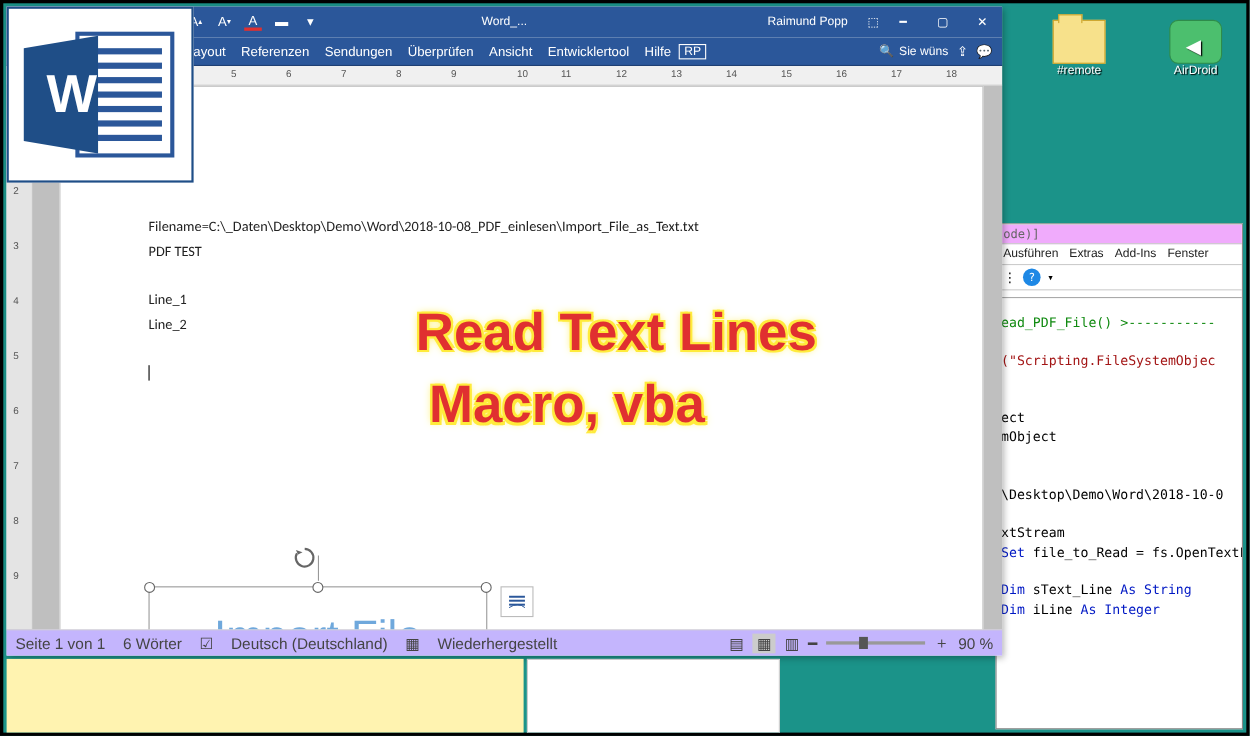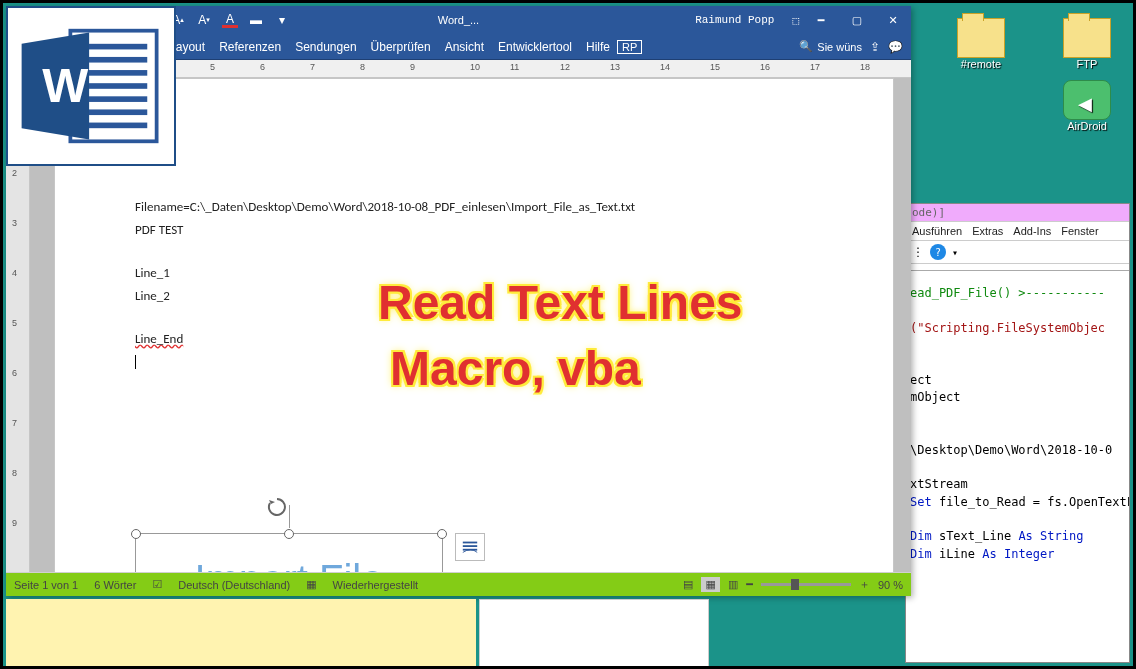--- a/index.html
+++ b/index.html
@@ -26,21 +26,21 @@
   .title-bar {
     height: 28px;
     background: #2b579a;
     display: flex; align-items: center;
     color: #fff; font-size: 11px;
     position: relative;
   }
   .title-qat { display:flex; align-items:center; gap:10px; padding-left: 8px;}
   .title-qat .qat-item { width:16px; height:16px; display:flex; align-items:center; justify-content:center; font-size:12px; color:#fff; }
   .title-doc { position:absolute; left:50%; transform:translateX(-50%); }
-  .title-user { margin-left:auto; padding-right:4px; display:flex; align-items:center; gap:18px;font-family:Liberation Mono, monospace;}
+  .title-user { margin-left:auto; padding-right:4px; display:flex; align-items:center; gap:18px;}
   .win-controls { display:flex; }
   .win-btn { width:36px; height:28px; display:flex; align-items:center; justify-content:center; color:#fff; font-size:11px;}
   .win-btn.close { background:transparent; }
 
   
   .ribbon-tabs {
     height: 26px;
     background: #2b579a;
     display:flex; align-items:center;
     color:#fff; font-size:12px;
@@ -119,22 +119,22 @@
     width:170px; height:160px;
     background:#fff;
     border:2px solid #1f4e87;
     display:flex; align-items:center; justify-content:center;
     z-index:5;
   }
   .word-icon-big svg { width:150px; height:130px;}
 
   
   .status-bar {
-    height:24px; background:#84cc16; border-top:1px solid #d0d0d0;
-    display:flex; align-items:center; font-size:11px; color:#444;
+    height:24px; background:#c4b5fd; border-top:1px solid #d0d0d0;
+    display:flex; align-items:center; font-size:14px; color:#444;
     padding: 0 8px; gap:16px;
   }
   .status-right { margin-left:auto; display:flex; align-items:center; gap:8px;}
   .zoom-track { width:90px; height:3px; background:#999; position:relative;}
   .zoom-thumb { position:absolute; left:30px; top:-4px; width:8px; height:11px; background:#555;}
 
   
   .desk-icons { position:absolute; right:10px; top:15px; width:200px; display:flex; flex-wrap:wrap; gap:10px 34px; justify-content:flex-end;}
   .desk-item { width:72px; display:flex; flex-direction:column; align-items:center; color:#fff; font-size:11px; text-shadow:1px 1px 1px #000;}
   .desk-item .ic { width:48px; height:40px; background:#f7e18b; border:1px solid #c9a227; position:relative;}
@@ -165,26 +165,20 @@
 </style>
 </head>
 <body>
 
 <div class="desk-icons">
   <div class="desk-item">
     <div class="ic">
         <div class="folder-top"></div>
       </div>
     <span>#remote</span>
-  </div>
-  <div class="desk-item">
-    <div class="ic">
-        <div class="folder-top"></div>
-      </div>
-    <span>FTP</span>
   </div>
   <div class="desk-item">
     <div class="ic" style="background:#4cbf6e;border-color:#2e8c4a;border-radius:8px;">
         <div style="position:absolute;left:14px;top:12px;color:#fff;font-size:18px;">◀</div>
       </div>
     <span>AirDroid</span>
   </div>
 </div>
 
 <div class="vbe">
@@ -304,21 +298,20 @@
       <span style="top:340px;">7</span>
         <span style="top:390px;">8</span>
         <span style="top:440px;">9</span>
     </div>
     <div class="page-scroll">
       <div class="page">
         <div class="doc-line">Filename=C:\_Daten\Desktop\Demo\Word\2018-10-08_PDF_einlesen\Import_File_as_Text.txt</div>
         <div class="doc-line" style="margin-bottom:28px;">PDF TEST</div>
         <div class="doc-line">Line_1</div>
         <div class="doc-line" style="margin-bottom:28px;">Line_2</div>
-        <div class="doc-line"><span class="underline-red">Line_End</span></div>
         <div class="doc-line"><span class="cursor"></span></div>
       </div>
 
       <div class="textbox-wrap">
         <div class="rotator">
           <svg viewBox="0 0 24 24">
               <path d="M12 4 a8 8 0 1 1 -7 4" fill="none" stroke="#666" stroke-width="2"></path>
               <path d="M4 5 l2 4 l4 -2 z" fill="#666"></path>
             </svg>
         </div>

